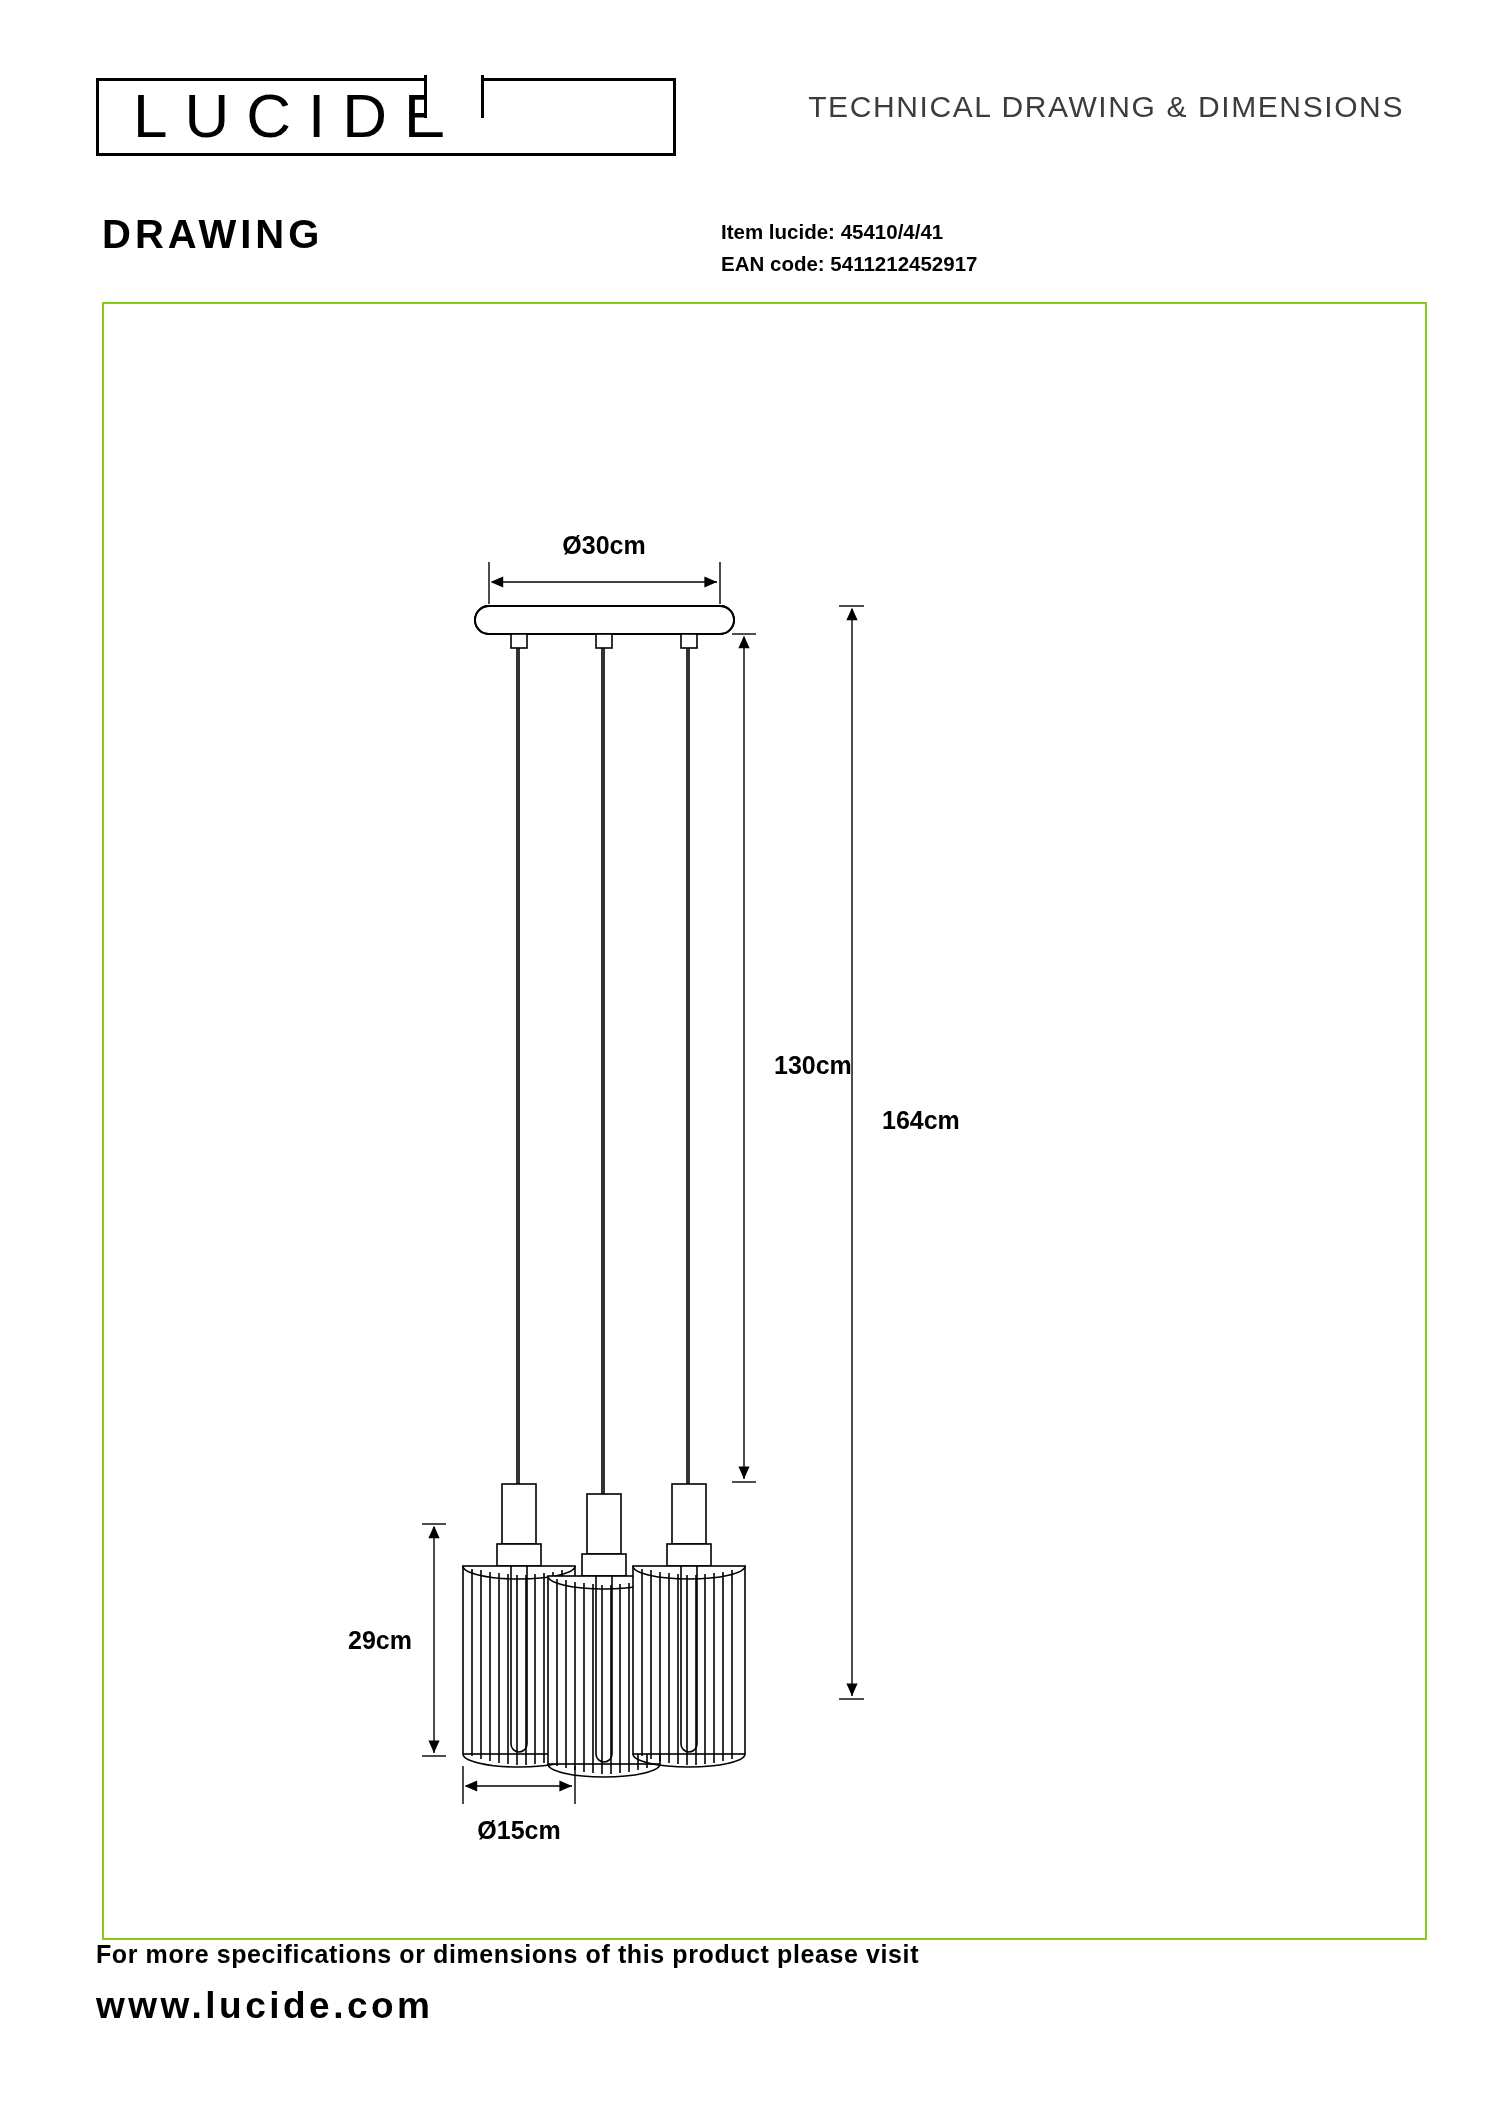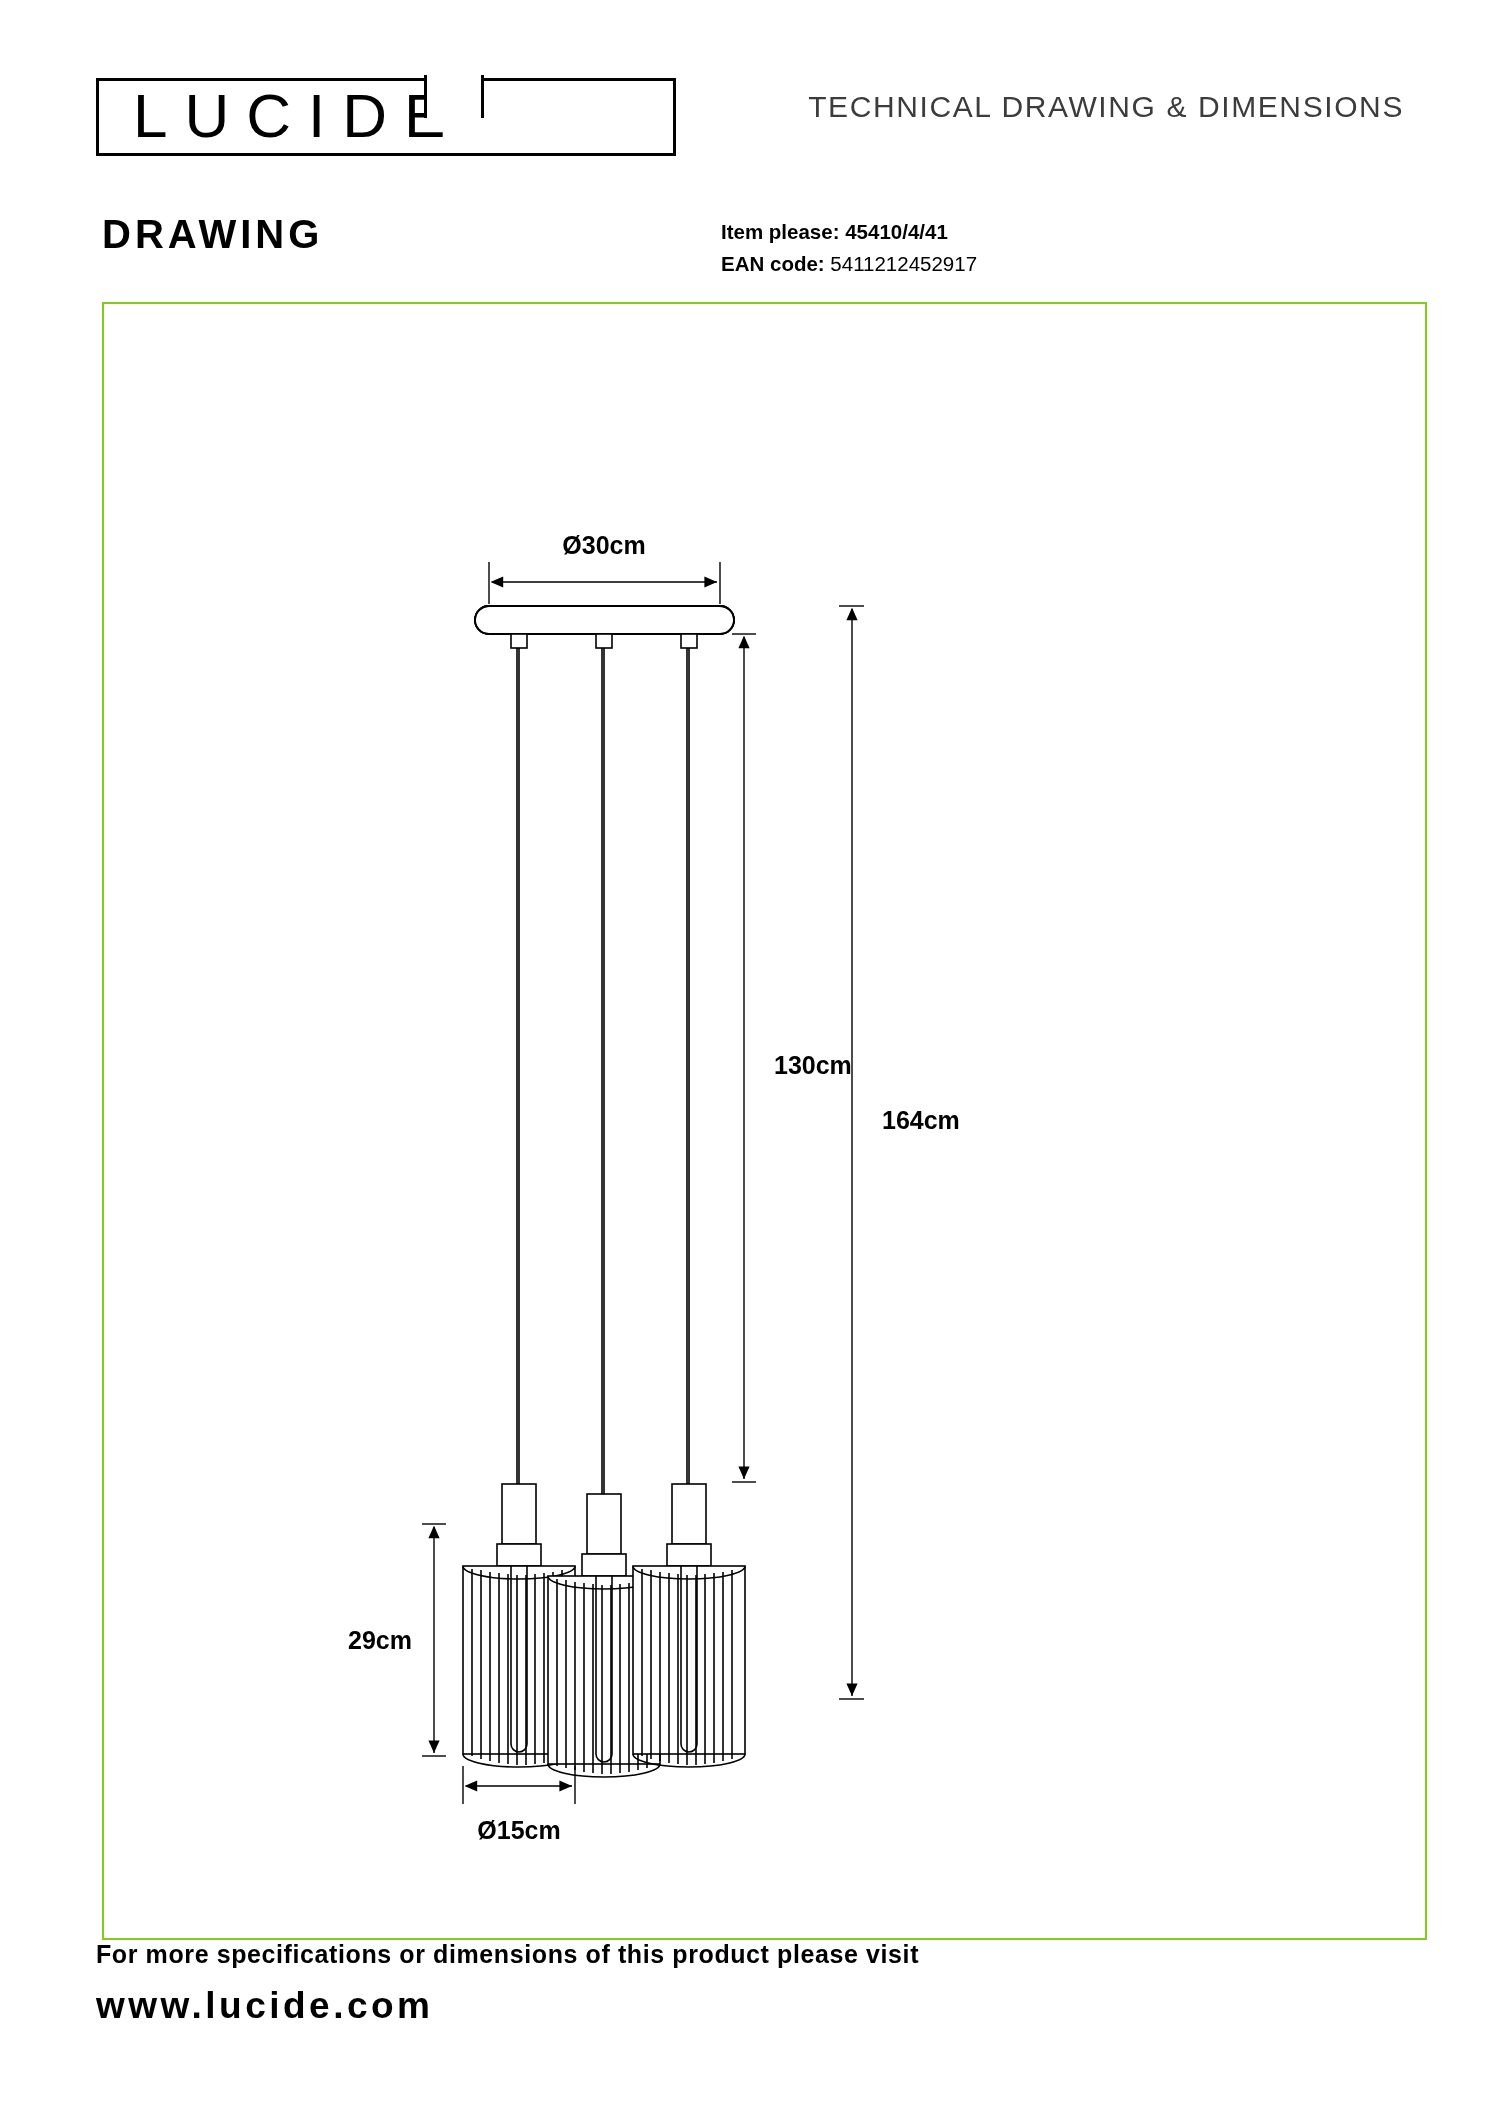--- a/index.html
+++ b/index.html
@@ -92,21 +92,21 @@
   }
   .item-block {
     position: absolute;
     left: 625px;
     top: 4px;
     font-size: 20.5px;
     line-height: 1.55;
   }
   .item-block .lbl { font-weight: bold; }
   .item-block .val-bold { font-weight: bold; }
-  .item-block .val { font-weight: normal; }
+  .item-block .val { font-weight: bold; }
 
   
   .frame {
     position: absolute;
     left: 102px;
     top: 302px;
     width: 1325px;
     height: 1638px;
     border: 2px solid #84cc16;
     box-sizing: border-box;
@@ -153,21 +153,21 @@
   </div>
   <div class="logo-notch"></div>
   <div class="logo-notch-inner"></div>
   <div class="header-right">TECHNICAL DRAWING &amp; DIMENSIONS</div>
 </div>
 
 <div class="title-row">
   <div class="product-title">DRAWING</div>
   <div class="item-block">
     <div>
-      <span class="lbl">Item please:</span>
+      <span class="lbl">Item lucide:</span>
       <span class="val-bold">45410/4/41</span>
     </div>
     <div>
       <span class="lbl">EAN code</span><span class="lbl">:</span>
       <span class="val">5411212452917</span>
     </div>
   </div>
 </div>
 
 <div class="frame">

